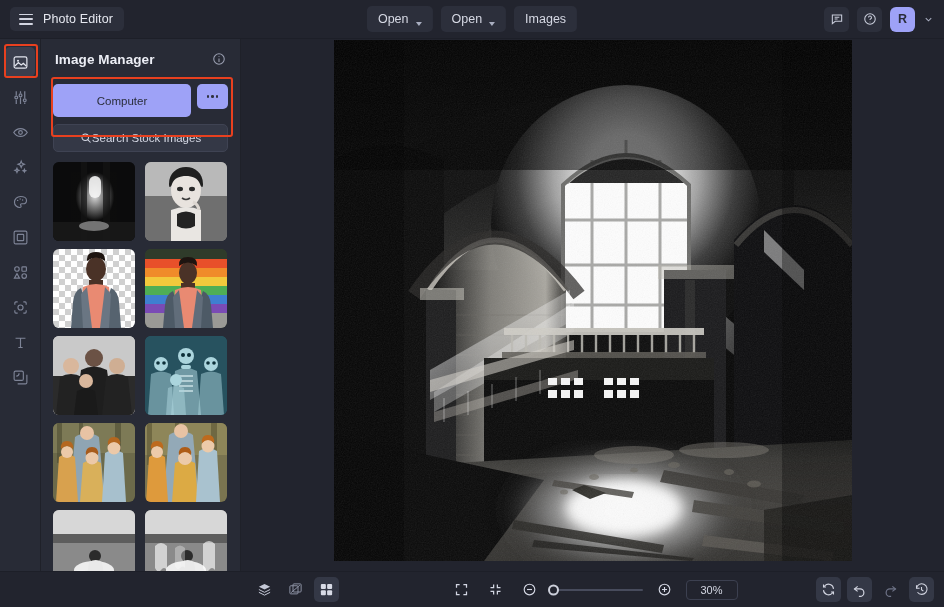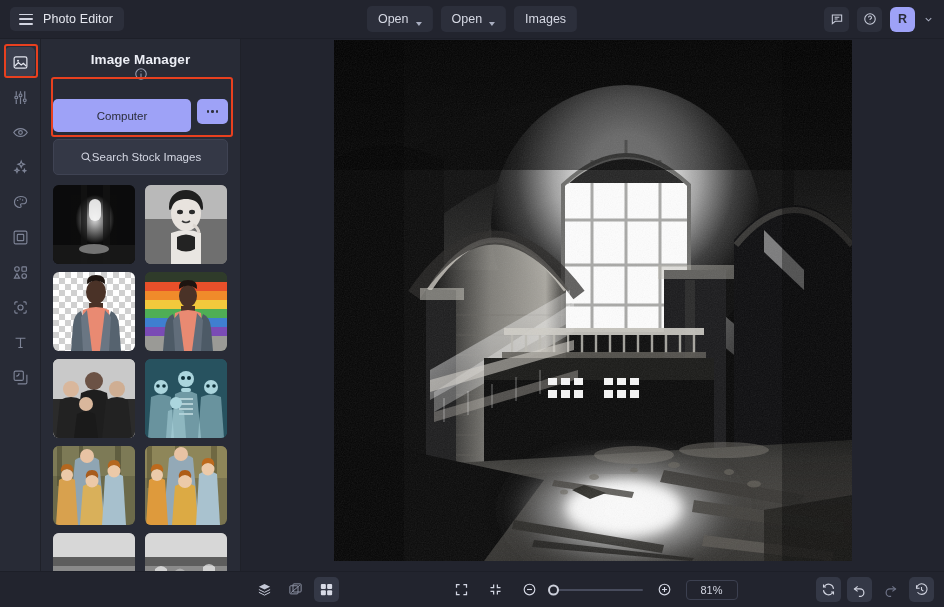--- a/index.html
+++ b/index.html
@@ -90,43 +90,42 @@
 
   
   .panel {
     width: 200px; min-width: 200px;
     background: #282b36;
     display: flex; flex-direction: column;
     border-right: 1px solid #1f2129;
     position: relative;
   }
   .panel-head {
-    display: flex; align-items: center; justify-content: space-between;
+    display: flex; align-items: flex-start; justify-content: space-between;
     padding: 13px 14px 10px 14px;
-    flex-direction: column;
   }
   .panel-title { color: #eceef5; font-size: 13.5px; font-weight: bold; letter-spacing: .1px; }
   .panel-actions { padding: 4px 12px 0 12px; }
   .row1 { display: flex; gap: 6px; }
   .btn-primary {
     flex: 1; height: 33px;
     background: #9ea2f7; color: #2a2d3a;
     border: none; border-radius: 5px;
     font-size: 11.5px; font-family: inherit; cursor: pointer;
   }
   .btn-dots {
     width: 31px; height: 25px;
     background: #9ea2f7; color: #2a2d3a;
     border: none; border-radius: 5px;
     font-size: 13px; line-height: 1; cursor: pointer;
     display:flex; align-items:center; justify-content:center; gap:2px;
   }
   .btn-dots i { width:2.5px; height:2.5px; border-radius:50%; background:#2f3240; display:block; }
   .btn-search {
-    margin-top: 7px; width: 100%; height: 36px;
+    margin-top: 7px; width: 100%; height: 28px;
     background: #343846; color: #d4d7e3;
     border: 1px solid #3f4353; border-radius: 5px;
     font-size: 11.5px; font-family: inherit; cursor: pointer;
     display: flex; align-items: center; justify-content: center; gap: 0;
   }
 
   
   .hl { position: absolute; border: 2.5px solid #e8401f; border-radius: 3px; pointer-events: none; z-index: 30; }
 
   
@@ -790,21 +789,21 @@
       </button>
       <div class="slider-track">
         <span class="slider-knob"></span>
       </div>
       <button class="bbtn">
         <svg width="15" height="15" viewBox="0 0 24 24" fill="none" stroke="#d3d6e2" stroke-width="1.8">
           <circle cx="12" cy="12" r="8.5"></circle>
             <path d="M8 12h8M12 8v8"></path>
         </svg>
       </button>
-      <div class="zoom-field">81%</div>
+      <div class="zoom-field">30%</div>
     </div>
 
     <div class="bright">
       <button class="bbtn active">
         <svg width="15" height="15" viewBox="0 0 24 24" fill="none" stroke="#d3d6e2" stroke-width="1.7">
           <path d="M20 11a8 8 0 0 0-13.7-5.1L4 8"></path>
             <path d="M4 4v4h4"></path>
             <path d="M4 13a8 8 0 0 0 13.7 5.1L20 16"></path>
             <path d="M20 20v-4h-4"></path>
         </svg>

